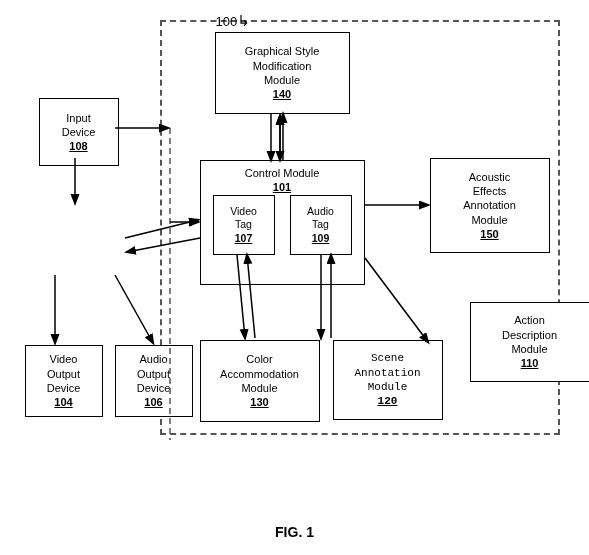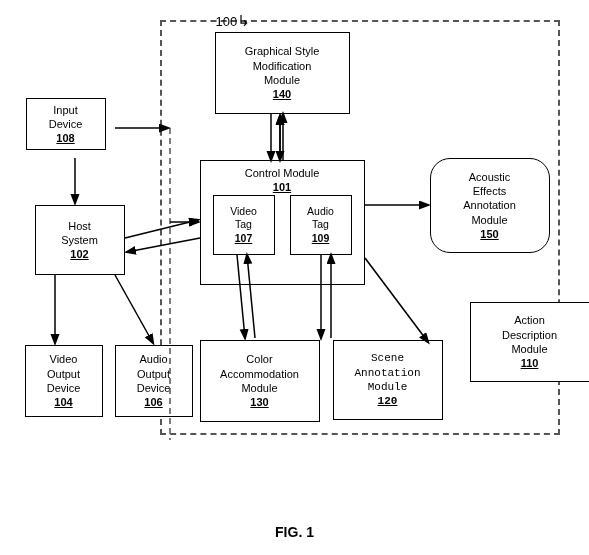--- a/index.html
+++ b/index.html
@@ -58,29 +58,25 @@
   </style>
 </head>
 <body>
 
 <div class="diagram-container">
 
   <div class="dashed-border" style="left:145px; top:10px; width:400px; height:415px;"></div>
 
   <div style="position:absolute; left:155px; top:2px; font-size:13px; font-weight:normal;margin-left:46px;">100<span style="font-size:15px;">↳</span></div>
 
-  <div class="box" style="left:11px; top:88px; width:80px; height:52px;">
+  <div class="box" style="left:24px; top:88px; width:80px; height:68px;">
     <span>Input<br>Device</span>
     <span class="num">108</span>
   </div>
 
-  <div class="box" style="left:20px; top:195px; width:90px; height:70px;">
-    <span>Host<br>System</span>
-    <span class="num">102</span>
-  </div>
 
   <div class="box" style="left:10px; top:335px; width:78px; height:72px;">
     <span>Video<br>Output<br>Device</span>
     <span class="num">104</span>
   </div>
 
   <div class="box" style="left:100px; top:335px; width:78px; height:72px;">
     <span>Audio<br>Output<br>Device</span>
     <span class="num">106</span>
   </div>
@@ -108,21 +104,21 @@
   <div class="box" style="left:185px; top:330px; width:120px; height:82px;">
     <span>Color<br>Accommodation<br>Module</span>
     <span class="num">130</span>
   </div>
 
   <div class="box" style="left:318px; top:330px; width:110px; height:80px;font-family:Liberation Mono, monospace;">
     <span>Scene<br>Annotation<br>Module</span>
     <span class="num">120</span>
   </div>
 
-  <div class="box" style="left:415px; top:148px; width:120px; height:95px;border-radius:20px;">
+  <div class="box" style="left:415px; top:148px; width:120px; height:95px;">
     <span>Acoustic<br>Effects<br>Annotation<br>Module</span>
     <span class="num">150</span>
   </div>
 
   <div class="box" style="left:415px; top:292px; width:120px; height:80px;margin-left:40px;">
     <span>Action<br>Description<br>Module</span>
     <span class="num">110</span>
   </div>
 
   <svg class="arrows-svg">

